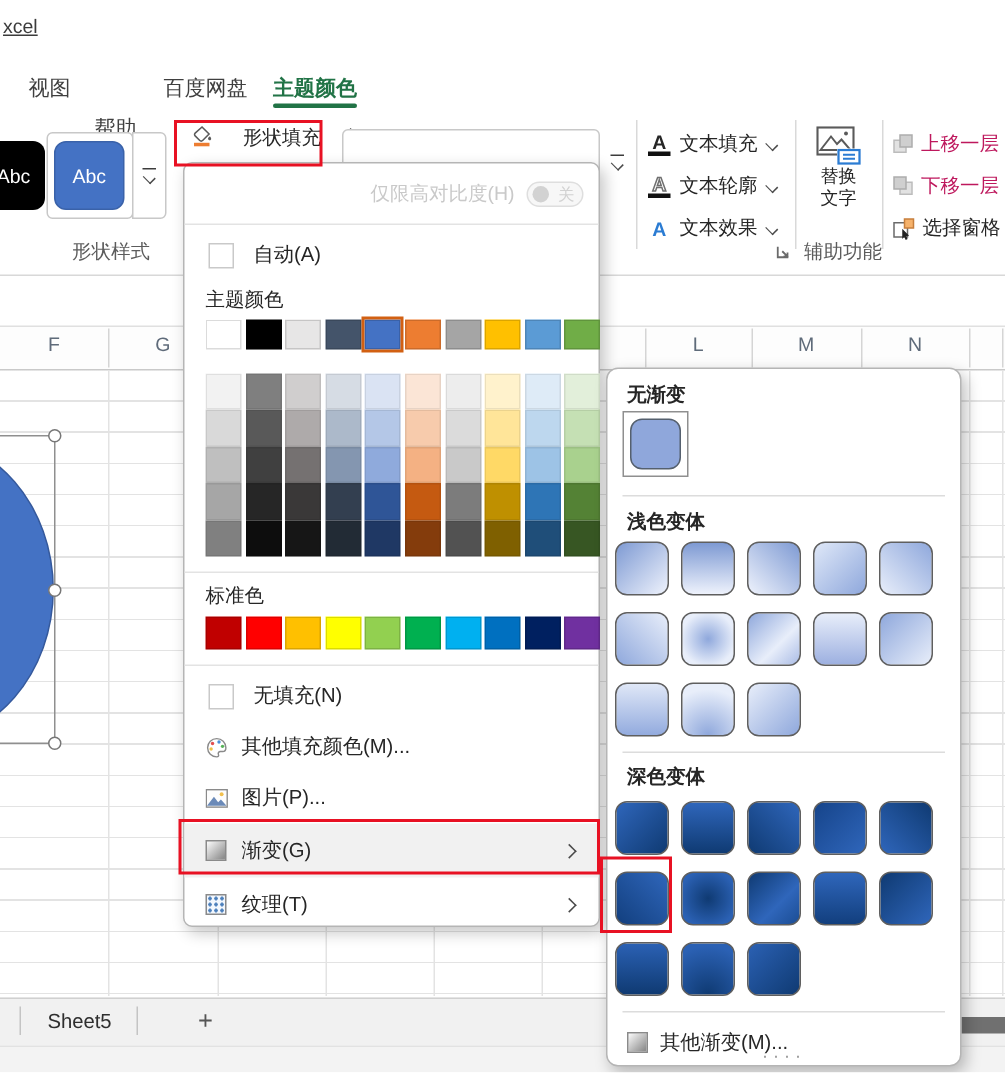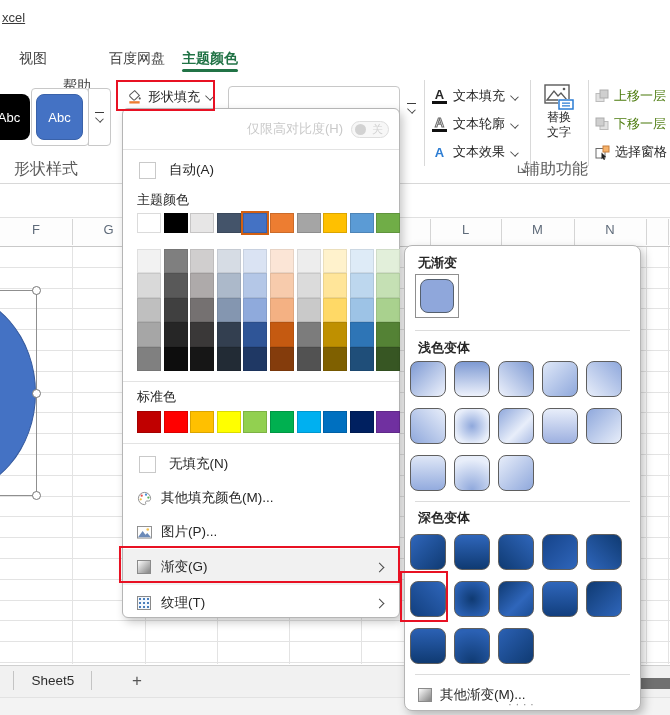--- a/index.html
+++ b/index.html
@@ -12,53 +12,53 @@
   
   .title-frag { left:2px; top:10px; font-size:13px; color:#3b3b3b;text-decoration:underline; }
   .tabrow { left:0; top:46px; width:670px; height:26px; }
   .rtab { position:absolute; top:0; height:24px; line-height:24px; font-size:14px; color:#3f3f3f; text-align:center; cursor:default; }
   .rtab.active { color:var(--green); font-weight:700; }
   .rtab-underline { position:absolute; height:3px; background:var(--green); border-radius:2px; top:23px; }
 
   
   .ribbon-bottom { left:0; top:183px; width:670px; height:1px; background:#d8d8d8; }
   .vsep { width:1px; background:#d9d9d9; }
-  .grouplabel { font-size:16px; color:#5c5c5c; text-align:left; }
+  .grouplabel { font-size:13px; color:#5c5c5c; text-align:right; }
 
   .gal-frame { left:31px; top:88px; width:58px; height:58px; border:1px solid #c8c8c8; border-radius:4px; background:#fff; }
   .style-chip { position:absolute; width:47px; height:46px; border-radius:8px; color:#fff; font-size:13px;
                 display:flex; align-items:center; justify-content:center; }
   .gal-more { left:88px; top:88px; width:23px; height:58px; border:1px solid #c8c8c8; border-radius:0 4px 4px 0;
               display:flex; align-items:center; justify-content:center; background:#fff; }
   .more-glyph { display:flex; flex-direction:column; align-items:center; gap:2px; }
   .more-glyph .bar { width:9px; height:0; border-top:1.5px solid #3c3c3c; }
   .chv { width:7px; height:7px; border-right:1.3px solid #4a4a4a; border-bottom:1.3px solid #4a4a4a;
          transform:rotate(45deg) scaleY(.75); display:inline-block; }
   .arr-r { width:7px; height:7px; border-right:1.3px solid #4a4a4a; border-bottom:1.3px solid #4a4a4a;
            transform:rotate(-45deg); display:inline-block; }
 
-  .shape-fill-btn { left:121px; top:83px; height:27px; display:flex; align-items:center; gap:6px; padding:0 6px; font-size:13px; }
+  .shape-fill-btn { left:121px; top:83px; height:27px; display:flex; gap:20px; padding:0 6px; font-size:13px; }
   .bucket-bar { display:flex; flex-direction:column; align-items:center; }
 
   .ribbon-box { left:228px; top:86px; width:172px; height:44px; border:1px solid #c8c8c8; border-radius:4px; background:#fff; }
   .more2 { left:402px; top:98px; width:18px; height:20px; display:flex; align-items:center; justify-content:center; }
 
   .txt-row { position:absolute; height:24px; display:flex; align-items:center; gap:6px; font-size:13px; }
   .icon-a { width:15px; text-align:center; }
   .icon-a .ach { font-weight:700; font-size:13px; line-height:11px; display:block; }
   .icon-a .bar { height:3px; background:#111; margin-top:1px; }
   .a-outline { color:#fff; -webkit-text-stroke:1px #6f6f6f; }
   .a-fx { color:#2b7cd3; font-size:15px; font-weight:700; }
 
   .alt-btn { left:536px; top:84px; width:46px; text-align:center; }
   .alt-ic { position:relative; width:30px; height:26px; margin:0 auto; }
   .alt-label { font-size:12px; line-height:15px; color:#262626; }
 
   .arr-row { position:absolute; height:24px; display:flex; align-items:center; gap:5px; font-size:13px; }
-  .arr-row.disabled { color:#4d7c0f; }
+  .arr-row.disabled { color:#be185d; }
 
   
   .hdr-row { left:0; top:217px; width:670px; height:30px; border-top:1px solid #e0e0e0; border-bottom:1px solid #c9c9c9; background:#fdfdfd; }
   .hdr-cell { position:absolute; top:222px; font-size:13px; color:#5f6b7a; text-align:center; }
   .htick { position:absolute; top:219px; height:26px; width:1px; background:#d5d5d5; }
   .gridarea { left:0; top:247px; width:670px; height:417px;
               background-image:repeating-linear-gradient(to bottom, transparent 0, transparent 19.8px, #e3e3e3 19.8px, #e3e3e3 20.8px); }
   .vline { position:absolute; top:247px; height:417px; width:1px; background:#e3e3e3; }
 
   .shape-ellipse { left:-141px; top:291px; width:177px; height:204px; border-radius:50%;

